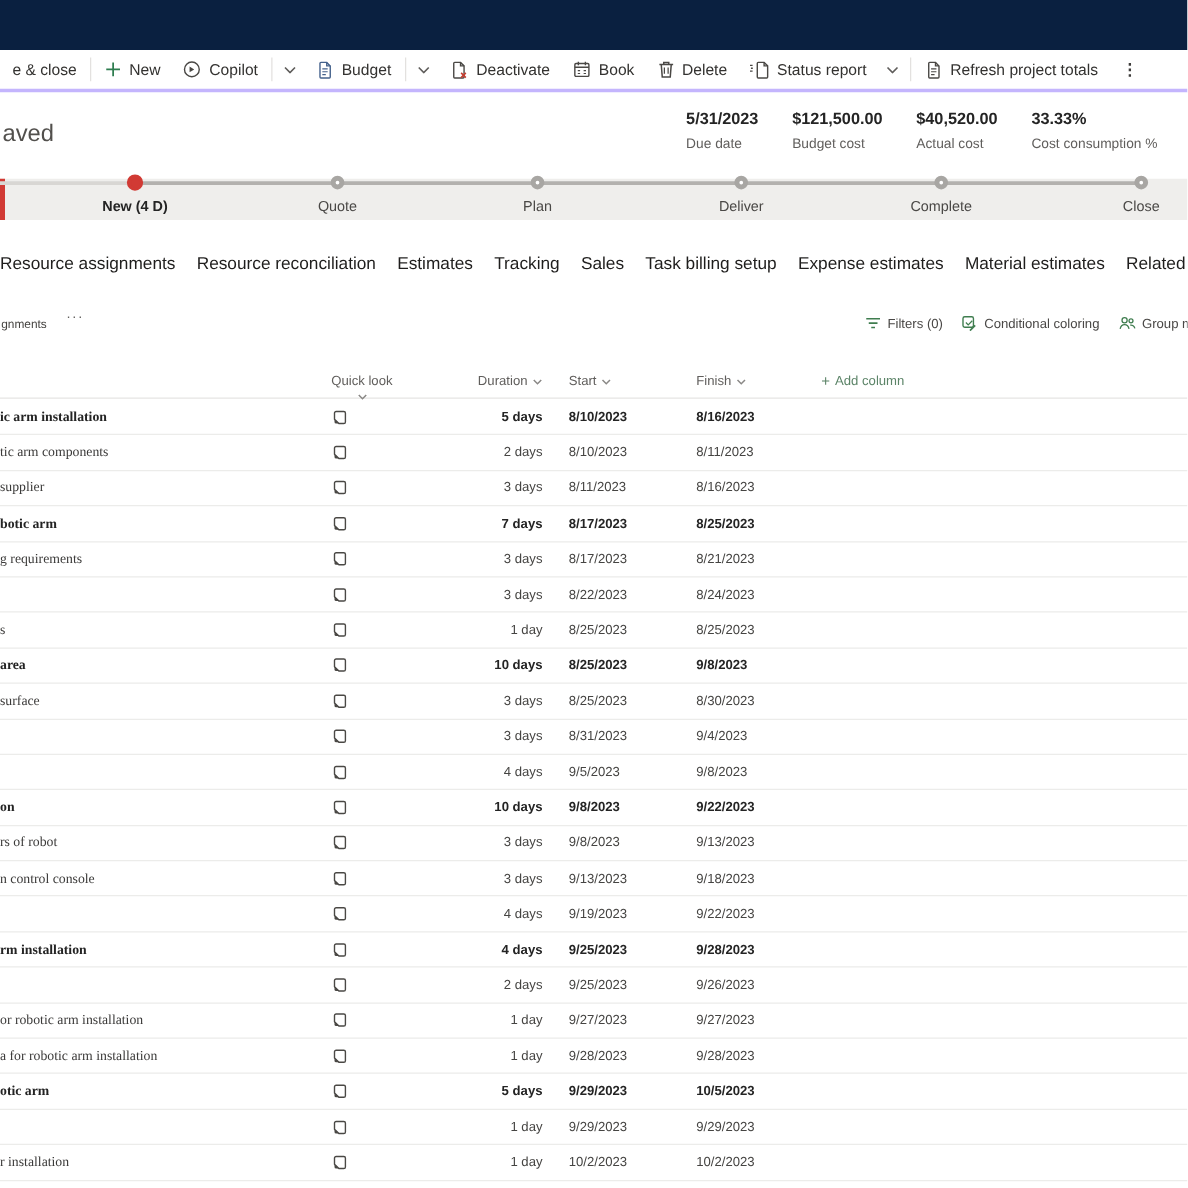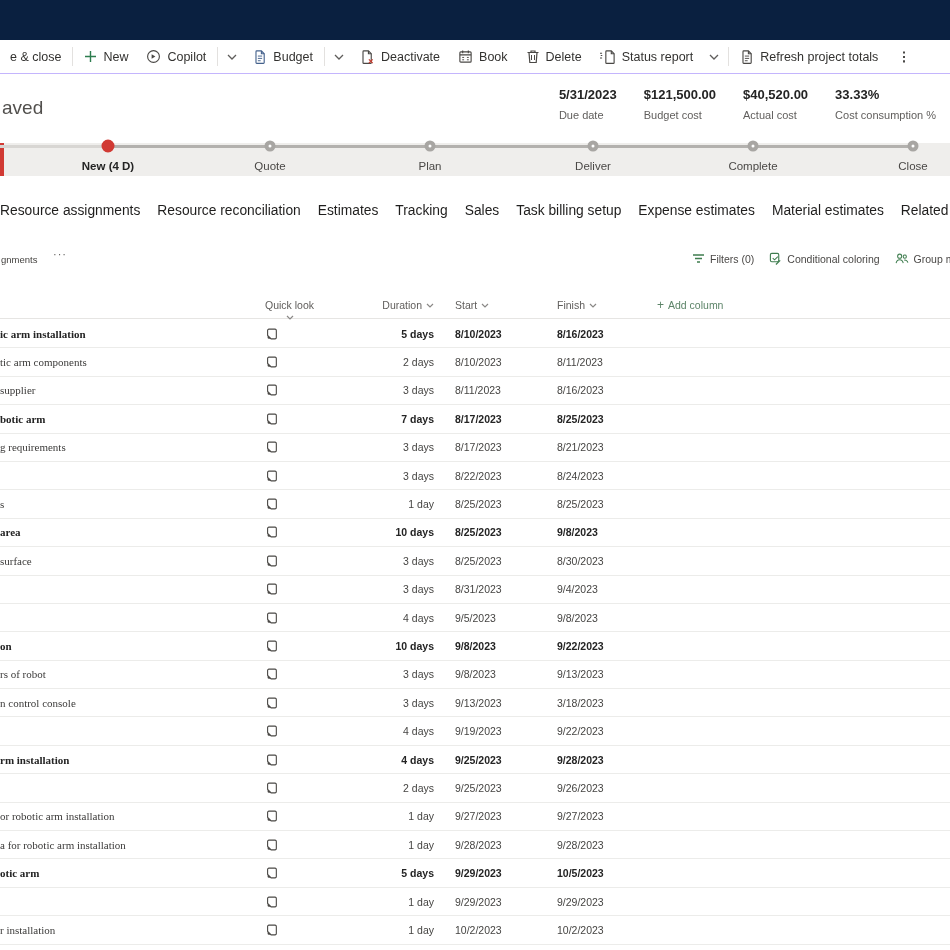--- a/index.html
+++ b/index.html
@@ -8,33 +8,33 @@
     width:950px; height:950px; position:relative; overflow:hidden;
     background:#ffffff; font-family:"Liberation Sans", sans-serif;
     -webkit-font-smoothing:antialiased;
   }
   
   .topbar { position:absolute; left:0; top:0; width:950px; height:40px; background:#0a2040; }
 
   
   .cmdbar {
     position:absolute; left:0; top:40px; width:950px; height:34px; background:#fff;
-    border-bottom:1px solid #c4b5fd; display:flex; align-items:center; padding-left:1px;
+    border-bottom:3px solid #c4b5fd; display:flex; align-items:center; padding-left:1px;
     font-size:12.5px; color:#333230; white-space:nowrap;
   }
   .cmd-item { display:flex; align-items:center; gap:6px; padding:0 9px; height:100%; cursor:pointer; }
   .cmd-item svg { flex:none; }
   .cmd-sep { width:1px; height:19px; background:#e3e1df; margin:0 2px; flex:none; }
   .cmd-chevron { padding:0 7px; }
   .cmd-more { padding:0 10px; font-weight:bold; color:#3e3d3b; letter-spacing:0; font-size:13px; }
 
   
   .hdr { position:absolute; left:0; top:74px; width:950px; height:69px; background:#fff; }
   .save-status { position:absolute; left:2px; top:23px; font-size:19px; color:#52504d; }
-  .stats { position:absolute; right:12px; top:13px; display:flex; align-items:center; }
+  .stats { position:absolute; right:22px; top:13px; display:flex; align-items:center; }
   .stat { padding:0 13px; }
   .stat:last-child { padding-right:2px; }
   .stat-value { font-size:13px; font-weight:bold; color:#242424; }
   .stat-label { font-size:11px; color:#605e5c; margin-top:7px; }
   .stat-sep { width:1px; background:#e3e1df; margin:1px 0; }
 
   
   .bpf { position:absolute; left:0; top:143px; width:950px; height:33px; background:#efeeec; }
   .bpf-accent { position:absolute; left:0; top:0; width:4px; height:33px; background:#d13a34; }
   .bpf-line { position:absolute; top:2px; height:3px; }
@@ -474,21 +474,21 @@
       <div class="cell finish">9/13/2023</div>
     </div>
     <div class="row">
       <div class="cell name">n control console</div>
       <div class="cell ql"><svg width="13" height="13" viewBox="0 0 14 14">
           <path d="M4.2 1.8h6.6a1.4 1.4 0 0 1 1.4 1.4v7.6a1.4 1.4 0 0 1-1.4 1.4H6.6L2.8 8.4V3.2a1.4 1.4 0 0 1 1.4-1.4z" fill="none" stroke="#4a4845" stroke-width="1.2"></path>
           <path d="M2.8 8.4l3.8 3.8H4.2a1.4 1.4 0 0 1-1.4-1.4z" fill="#4a4845"></path>
         </svg></div>
       <div class="cell dur">3 days</div>
       <div class="cell start">9/13/2023</div>
-      <div class="cell finish">3/18/2023</div>
+      <div class="cell finish">9/18/2023</div>
     </div>
     <div class="row">
       <div class="cell name"></div>
       <div class="cell ql"><svg width="13" height="13" viewBox="0 0 14 14">
           <path d="M4.2 1.8h6.6a1.4 1.4 0 0 1 1.4 1.4v7.6a1.4 1.4 0 0 1-1.4 1.4H6.6L2.8 8.4V3.2a1.4 1.4 0 0 1 1.4-1.4z" fill="none" stroke="#4a4845" stroke-width="1.2"></path>
           <path d="M2.8 8.4l3.8 3.8H4.2a1.4 1.4 0 0 1-1.4-1.4z" fill="#4a4845"></path>
         </svg></div>
       <div class="cell dur">4 days</div>
       <div class="cell start">9/19/2023</div>
       <div class="cell finish">9/22/2023</div>

